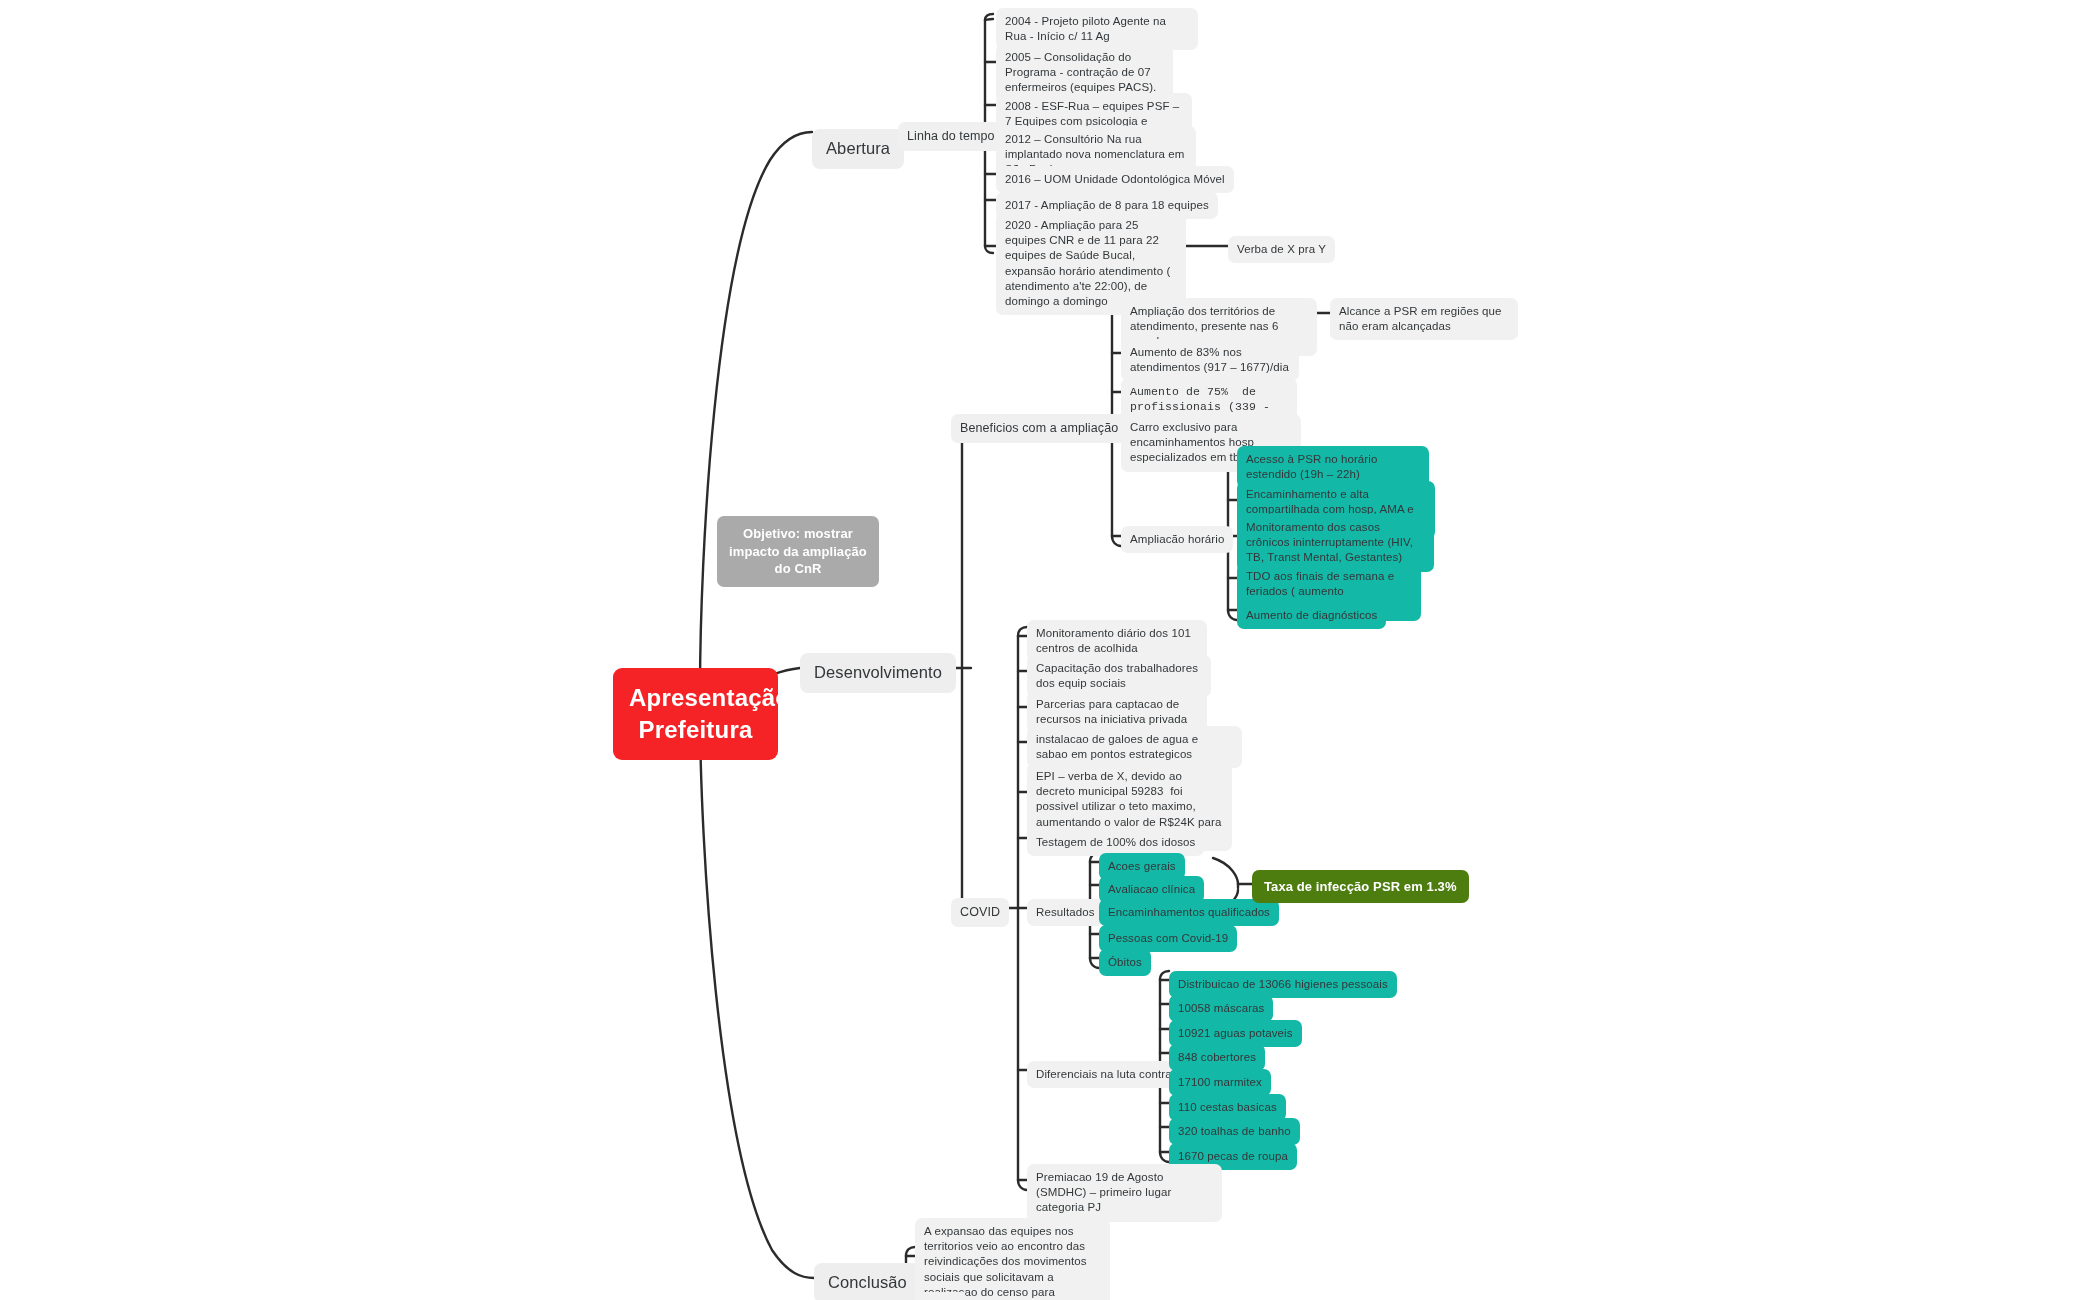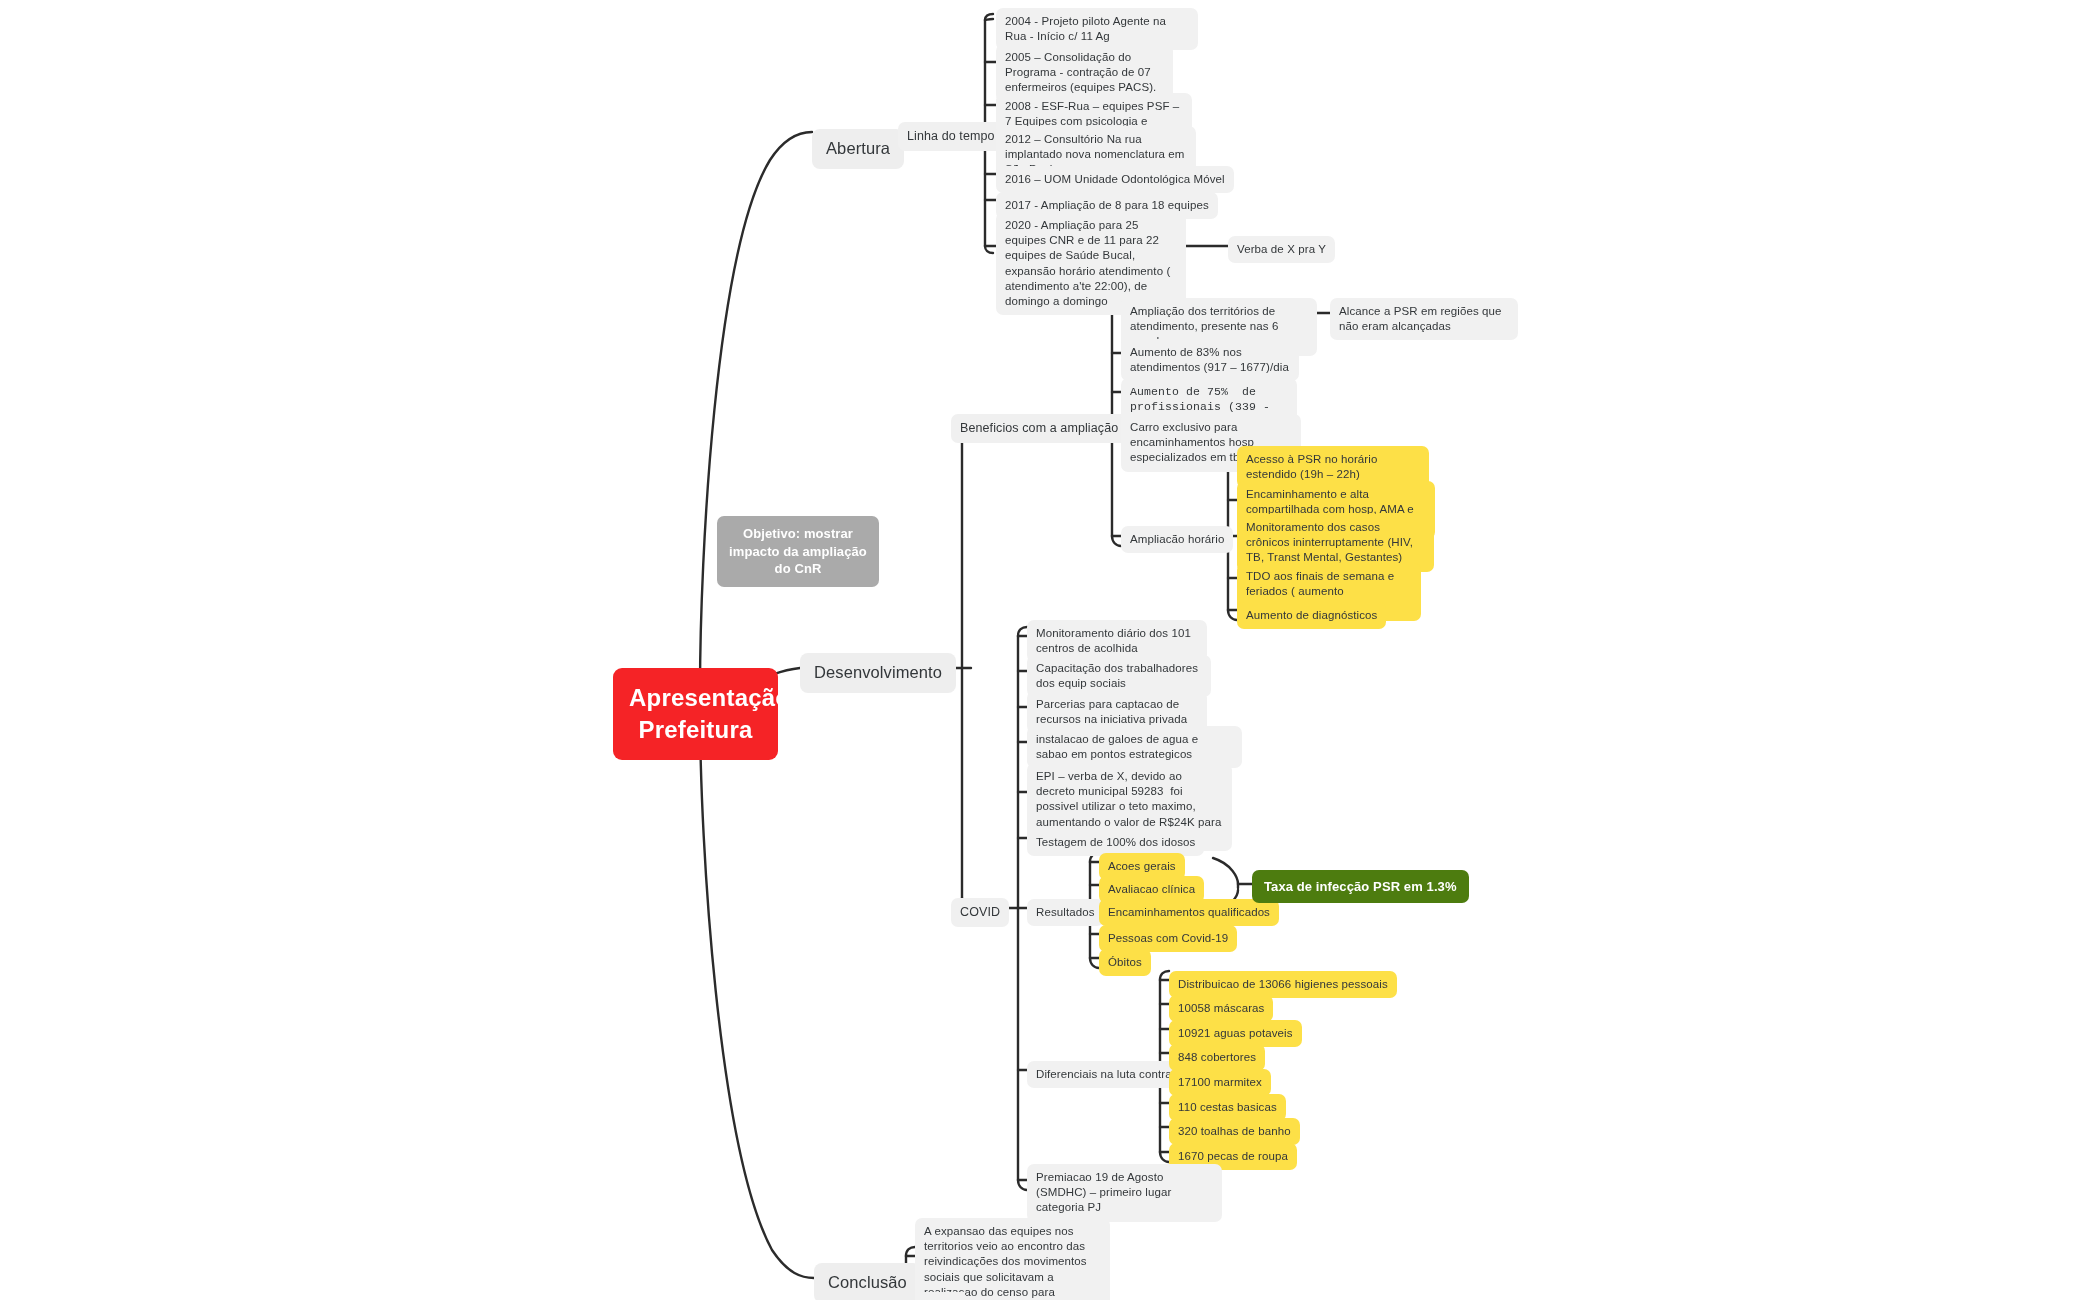--- a/index.html
+++ b/index.html
@@ -62,21 +62,21 @@
     background:#4d7c0f;
     color:#ffffff;
     font-weight:bold;
     font-size:13px;
     padding:8px 12px;
     border-radius:7px;
     white-space:nowrap;
   }
   .lvl2{ font-size:12.5px; background:#f0f0f0; }
   .lvl3{ font-size:11.5px; background:#f1f1f1; }
-  .lvl4{ font-size:11.5px; background:#fde047; }
+  .lvl4{ font-size:11.5px; background:#14b8a6; }
   .nowrap{white-space:nowrap;}
 </style>
 </head>
 <body>
 
 <div id="canvas">
 
   <svg class="links" viewBox="0 0 2100 1300">
     <g fill="none" stroke="#2b2b2b" stroke-width="2.4" stroke-linecap="round">
 

